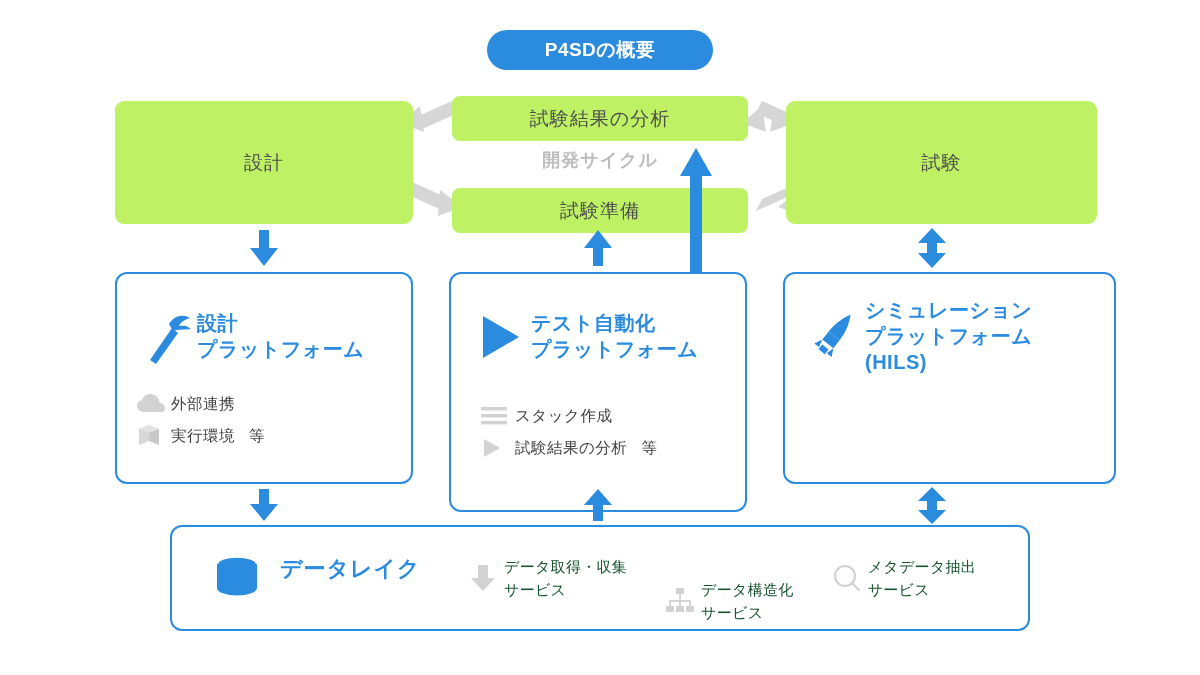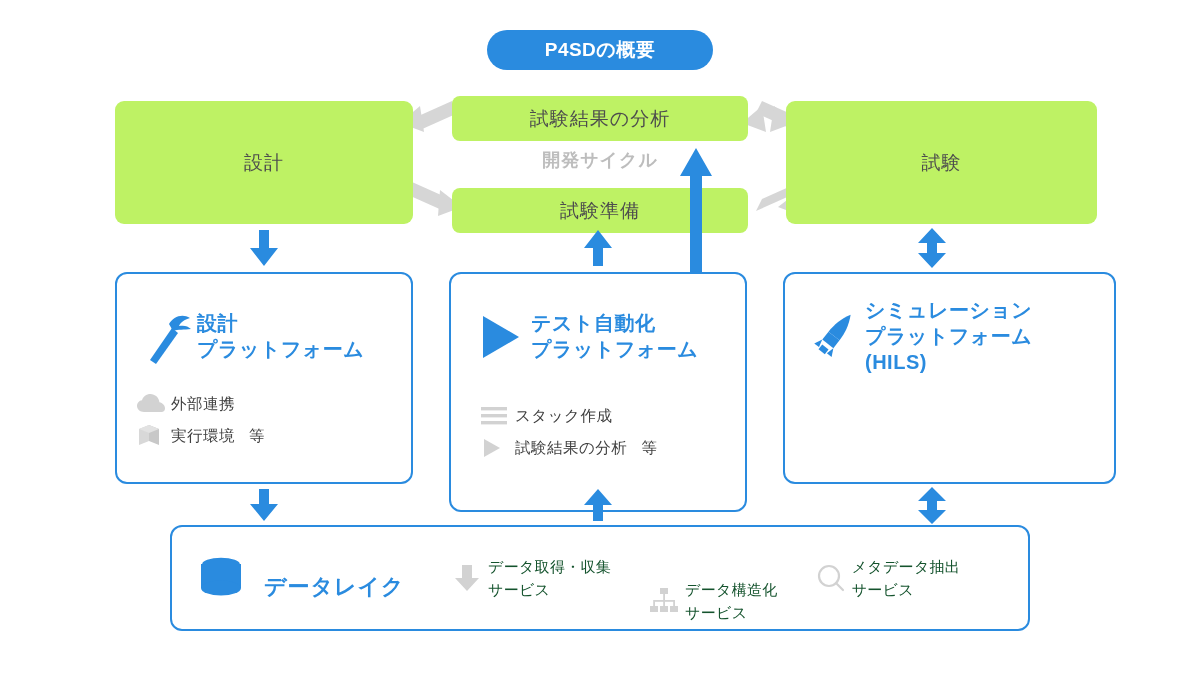--- a/index.html
+++ b/index.html
@@ -111,22 +111,22 @@
   #datalake {
     left: 170px; top: 525px; width: 860px; height: 106px;
     border: 2.5px solid #2a8bdf;
     border-radius: 12px;
     background: #fff;
     box-sizing: border-box;
     display: flex;
     align-items: center;
   }
   #datalake .dl-brand {
-    display: flex; align-items: flex-end;
-    padding-left: 24px;
+    display: flex; align-items: flex-start;
+    padding-left: 40px;
     flex: 0 0 250px;
   }
   #datalake .dl-title {
     color: #2a8bdf;
     font-size: 22px;
     font-weight: bold;
     margin-left: 18px;
     letter-spacing: 1px;
   }
   .dl-service {

